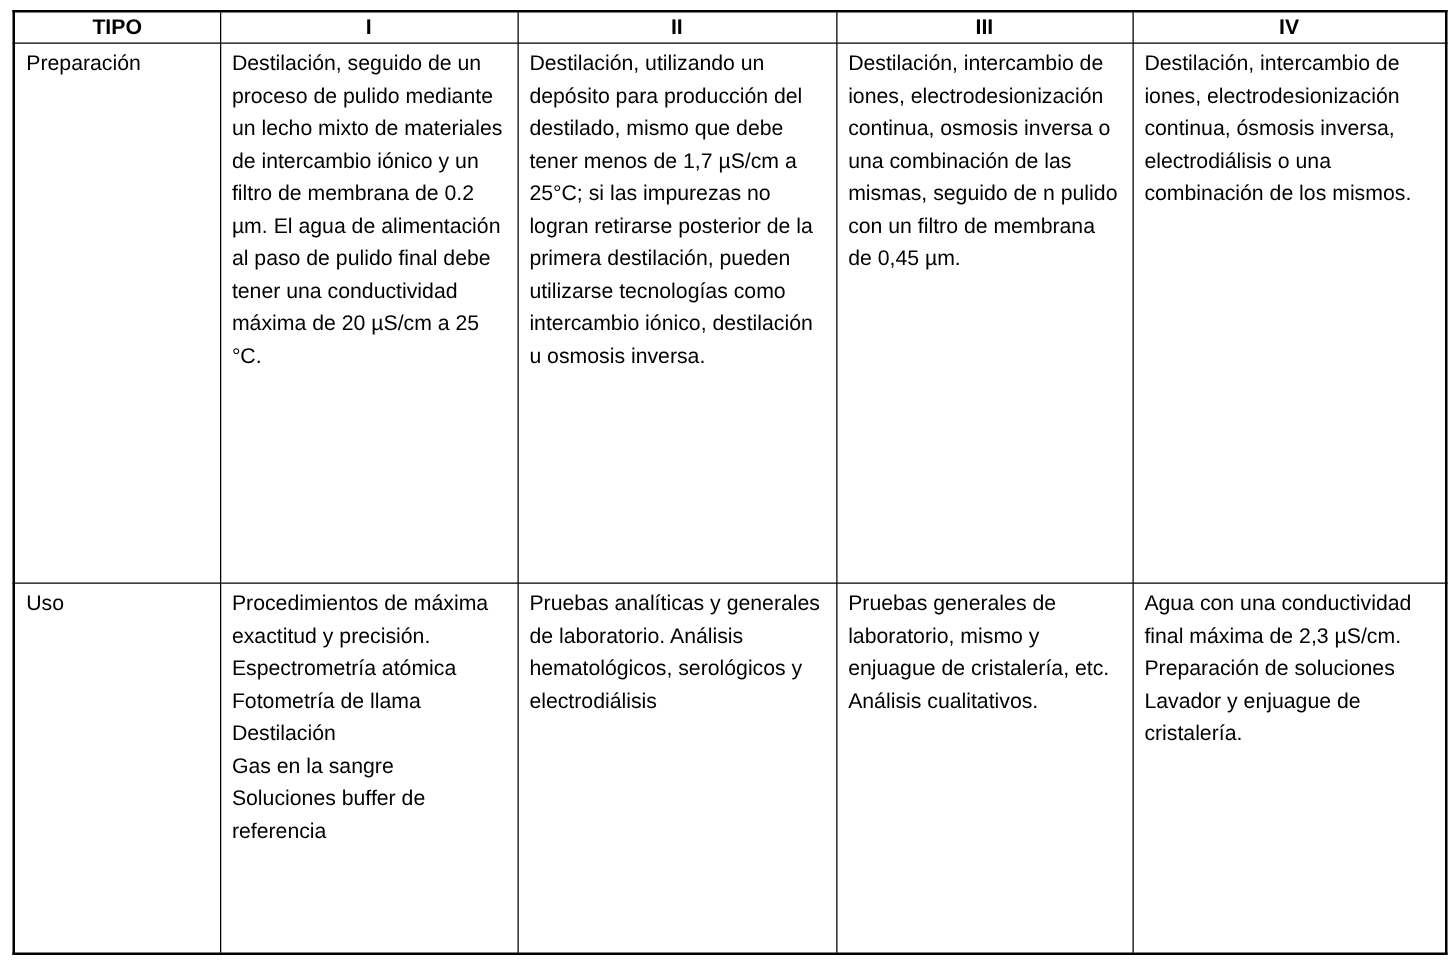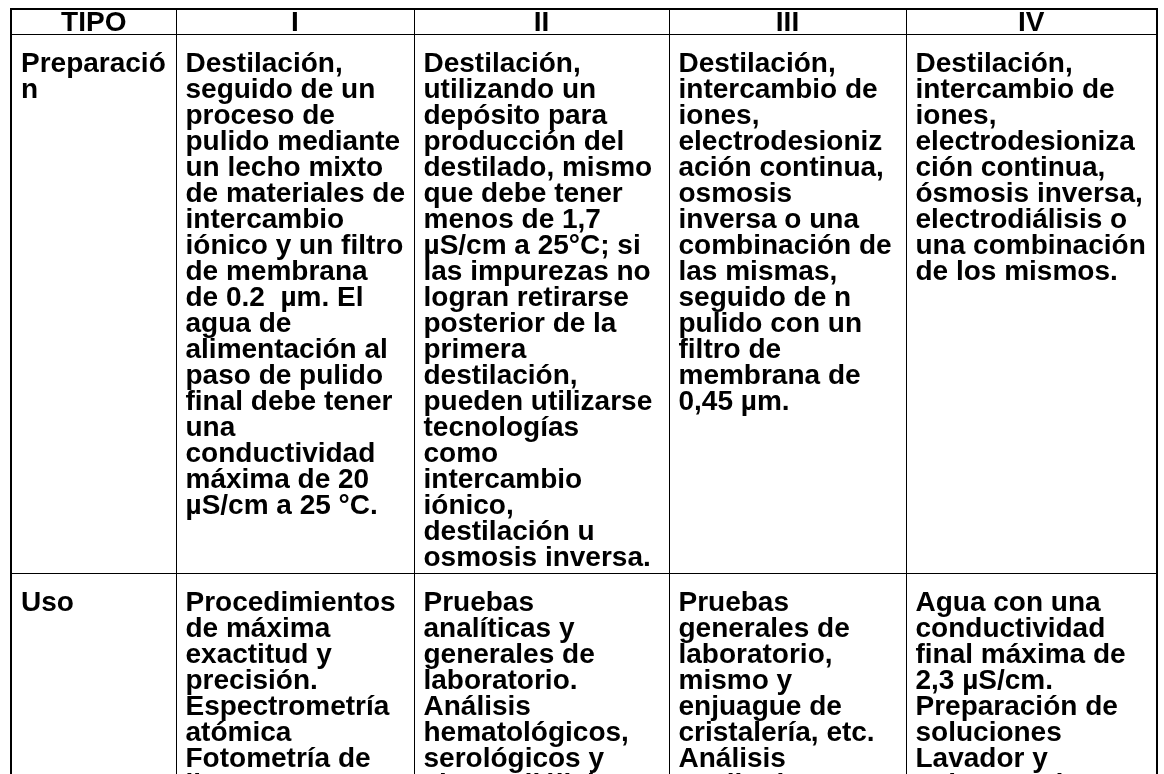--- a/index.html
+++ b/index.html
@@ -18,35 +18,34 @@
     top: 8px;
     width: 1146px;
     table-layout: fixed;
     border-collapse: collapse;
     border: 2.5px solid #000000;
   }
   table.doc-table th,
   table.doc-table td {
     border: 1.5px solid #000000;
     vertical-align: top;
-    font-size: 28px;
+    font-size: 17px;
     line-height: 26px;
   }
   table.doc-table th {
     font-weight: bold;
     text-align: center;
     vertical-align: middle;
     padding: 0 2px;
     line-height: 22px;
   }
   table.doc-table td {
-    padding: 15px 8px 3px 9px;
+    padding: 3px 8px 3px 9px;
     white-space: pre-wrap;
     word-wrap: break-word;
-    font-weight: bold;
   }
   tr.header-row { height: 25px; }
   tr.row-preparacion { height: 432px; }
   tr.row-uso { height: 297px; }
 </style>
 </head>
 <body>
 
 <table class="doc-table">
   <colgroup>
@@ -71,21 +70,21 @@
       <td>Destilación, seguido de un proceso de pulido mediante un lecho mixto de materiales de intercambio iónico y un filtro de membrana de 0.2  µm. El agua de alimentación al paso de pulido final debe tener una conductividad máxima de 20 µS/cm a 25 °C.</td>
       <td>Destilación, utilizando un depósito para producción del destilado, mismo que debe tener menos de 1,7 µS/cm a 25°C; si las impurezas no logran retirarse posterior de la primera destilación, pueden utilizarse tecnologías como intercambio iónico, destilación u osmosis inversa.</td>
       <td>Destilación, intercambio de iones, electrodesionización continua, osmosis inversa o una combinación de las mismas, seguido de n pulido con un filtro de membrana de 0,45 µm.</td>
       <td>Destilación, intercambio de iones, electrodesionización continua, ósmosis inversa, electrodiálisis o una combinación de los mismos.</td>
     </tr>
     <tr class="row-uso">
       <td>Uso</td>
       <td>Procedimientos de máxima exactitud y precisión.
 Espectrometría atómica
 Fotometría de llama
-Enzimología
+Destilación
 Gas en la sangre
 Soluciones buffer de referencia</td>
       <td>Pruebas analíticas y generales de laboratorio. Análisis hematológicos, serológicos y electrodiálisis</td>
       <td>Pruebas generales de laboratorio, mismo y enjuague de cristalería, etc. Análisis cualitativos.</td>
       <td>Agua con una conductividad final máxima de 2,3 µS/cm. Preparación de soluciones
 Lavador y enjuague de cristalería.</td>
     </tr>
   </tbody>
 </table>
 

